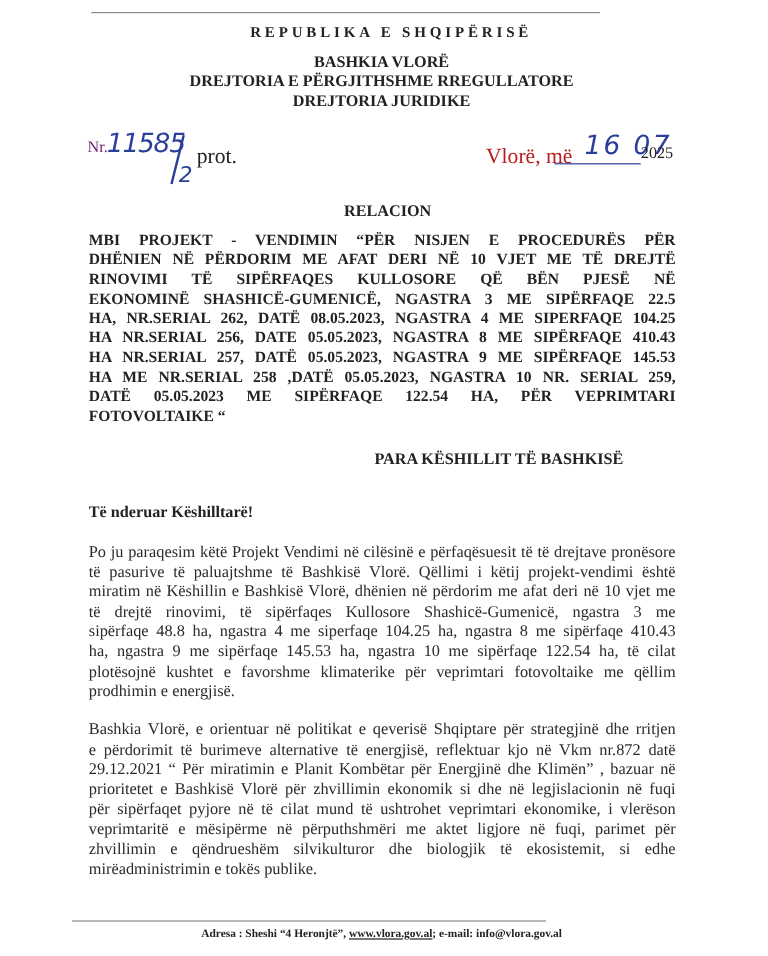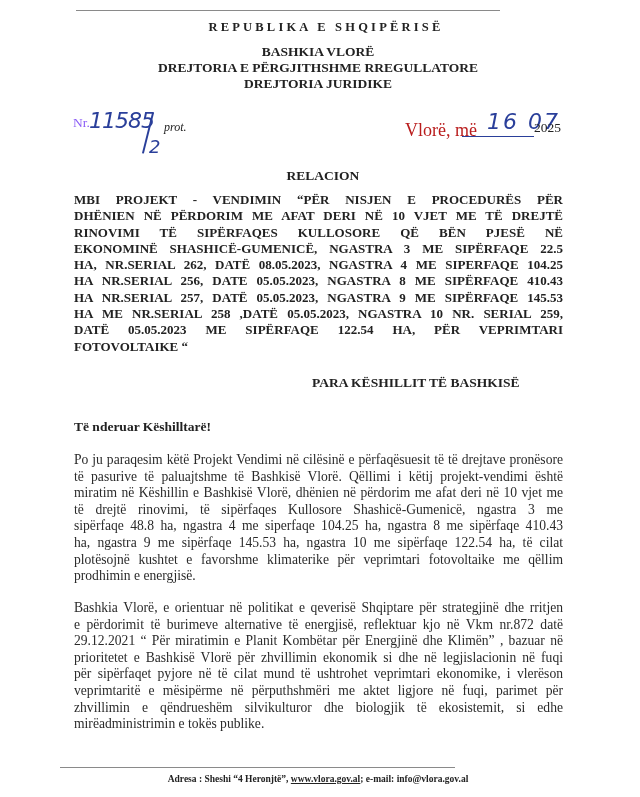--- a/index.html
+++ b/index.html
@@ -4,25 +4,25 @@
   <style>
     html, body { margin: 0; padding: 0; background: #ffffff; }
     body { width: 640px; height: 797px; position: relative; overflow: hidden; color: #1a1a1a; }
     .top-rule { position: absolute; left: 76px; top: 10px; width: 424px; height: 0; border-top: 1.5px solid #8a8a8a; }
     .hdr { position: absolute; left: 0; width: 640px; text-align: center; font-family: "Liberation Serif", serif; font-weight: bold; color: #222; }
     .h-rep { top: 20px; font-size: 12.5px; letter-spacing: 3.2px; left: 6px; }
     .h-bash { top: 44px; font-size: 13.5px; left: -2px; }
     .h-drej1 { top: 60px; font-size: 13.5px; left: -2px; }
     .h-drej2 { top: 76px; font-size: 13.5px; left: -2px; }
 
-    .nr-line { position: absolute; left: 73px; top: 115px; font-family: "Liberation Serif", serif; font-size: 13.5px; color: #8b5cf6; }
+    .nr-line { position: absolute; left: 73px; top: 115px; font-family: "Liberation Serif", serif; font-size: 13.5px; color: #701a75; }
     .nr-hand { position: absolute; left: 89px; top: 108px; font-size: 22px; letter-spacing: -1px; color: #2a3f9a; font-style: italic; font-family: "DejaVu Sans", sans-serif; }
     .nr-frac { position: absolute; left: 149px; top: 136px; font-size: 18px; color: #2a3f9a; font-style: italic; font-family: "DejaVu Sans", sans-serif; }
     .nr-slash { position: absolute; left: 147px; top: 112px; width: 2px; height: 42px; background: #2a3f9a; transform: rotate(14deg); }
-    .nr-prot { position: absolute; left: 164px; top: 120px; font-family: "Liberation Serif", serif; font-size: 12px; color: #222; font-style: italic; }
+    .nr-prot { position: absolute; left: 164px; top: 120px; font-family: "Liberation Serif", serif; font-size: 18px; color: #222; }
 
     .date-label { position: absolute; left: 405px; top: 120px; font-family: "Liberation Serif", serif; font-size: 18px; color: #b91c1c; }
     .date-hand { position: absolute; left: 487px; top: 109px; font-size: 22px; color: #2a3f9a; font-style: italic; font-family: "DejaVu Sans", sans-serif; letter-spacing: 2px; }
     .date-underline { position: absolute; left: 462px; top: 136px; width: 72px; height: 0; border-top: 1px solid #2a3f9a; }
     .date-year { position: absolute; left: 534px; top: 120px; font-family: "Liberation Serif", serif; font-size: 13.5px; color: #222; }
 
     .relacion { position: absolute; left: 0; width: 640px; top: 168px; text-align: center; font-family: "Liberation Serif", serif; font-weight: bold; font-size: 13.5px; color: #222; left: 3px; }
 
     .subject { position: absolute; left: 74px; top: 192px; width: 489px; font-family: "Liberation Serif", serif; font-weight: bold; font-size: 13px; line-height: 16.3px; text-align: justify; color: #222; }
     .subject .ln { display: block; text-align: justify; text-align-last: justify; white-space: nowrap; }

